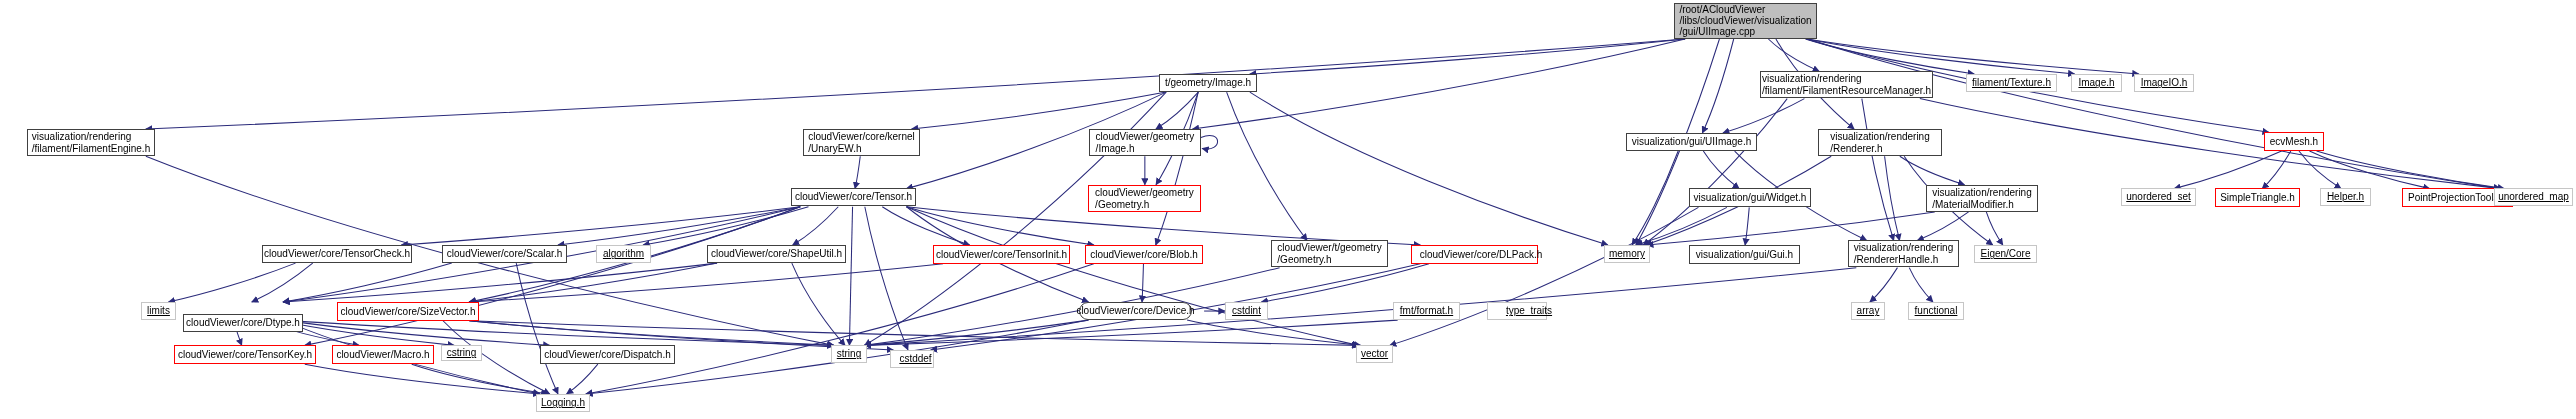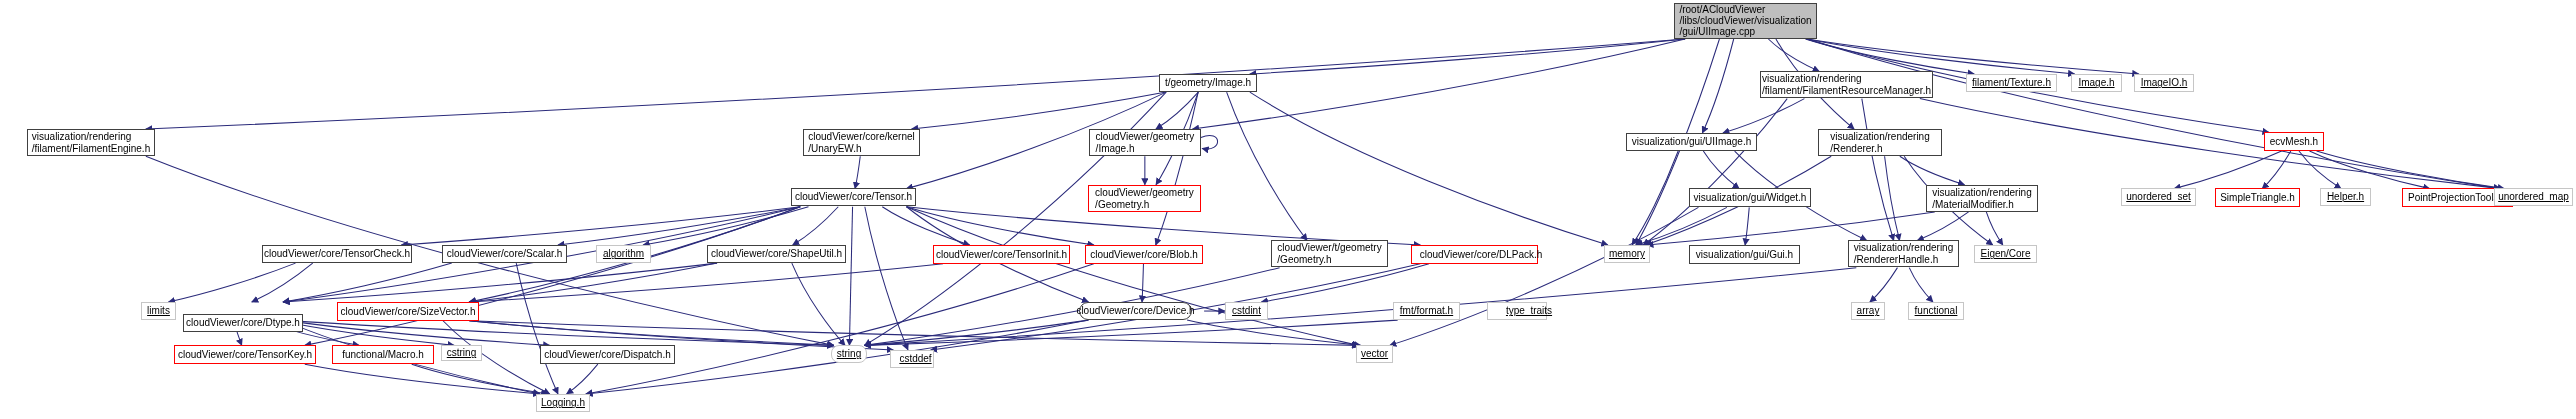--- a/index.html
+++ b/index.html
@@ -192,22 +192,22 @@
       <div class="node sys" style="left: 141px; top: 302px; width: 35px; height: 18px;">limits</div>
       <div class="node hdr" style="left: 172px; top: 314px; width: 120px; height: 18px; margin-left: 11px;">cloudViewer/core/Dtype.h</div>
       <div class="node red" style="left: 337px; top: 302px; width: 142px; height: 19px;">cloudViewer/core/SizeVector.h</div>
       <div class="node hdr" style="left: 1079px; top: 302px; width: 113px; height: 18px; border-radius: 9px;">cloudViewer/core/Device.h</div>
       <div class="node sys" style="left: 1225px; top: 302px; width: 43px; height: 18px;">cstdint</div>
       <div class="node sys" style="left: 1393px; top: 302px; width: 67px; height: 18px;">fmt/format.h</div>
       <div class="node sys" style="left: 1487px; top: 302px; width: 60px; height: 18px; padding-left: 24px;">type_traits</div>
       <div class="node sys" style="left: 1851px; top: 302px; width: 34px; height: 18px;">array</div>
       <div class="node sys" style="left: 1908px; top: 302px; width: 56px; height: 18px;">functional</div>
       <div class="node red" style="left: 174px; top: 345px; width: 142px; height: 19px;">cloudViewer/core/TensorKey.h</div>
-      <div class="node red" style="left: 332px; top: 345px; width: 102px; height: 19px;">functional/Macro.h</div>
+      <div class="node red" style="left: 332px; top: 345px; width: 102px; height: 19px;">cloudViewer/Macro.h</div>
       <div class="node sys" style="left: 433px; top: 345px; width: 41px; height: 16px; margin-left: 8px;">cstring</div>
       <div class="node hdr" style="left: 540px; top: 345px; width: 135px; height: 19px;">cloudViewer/core/Dispatch.h</div>
-      <div class="node sys" style="left: 831px; top: 345px; width: 36px; height: 18px; border-radius: 8px;">string</div>
+      <div class="node sys" style="left: 831px; top: 345px; width: 36px; height: 18px;">string</div>
       <div class="node sys" style="left: 890px; top: 350px; width: 44px; height: 18px; padding-left: 7px;">cstddef</div>
       <div class="node sys" style="left: 1356px; top: 345px; width: 37px; height: 18px;">vector</div>
       <div class="node sys" style="left: 536px; top: 394px; width: 54px; height: 18px;">Logging.h</div>
     </div>
 </div>
 
 
 </body></html>

